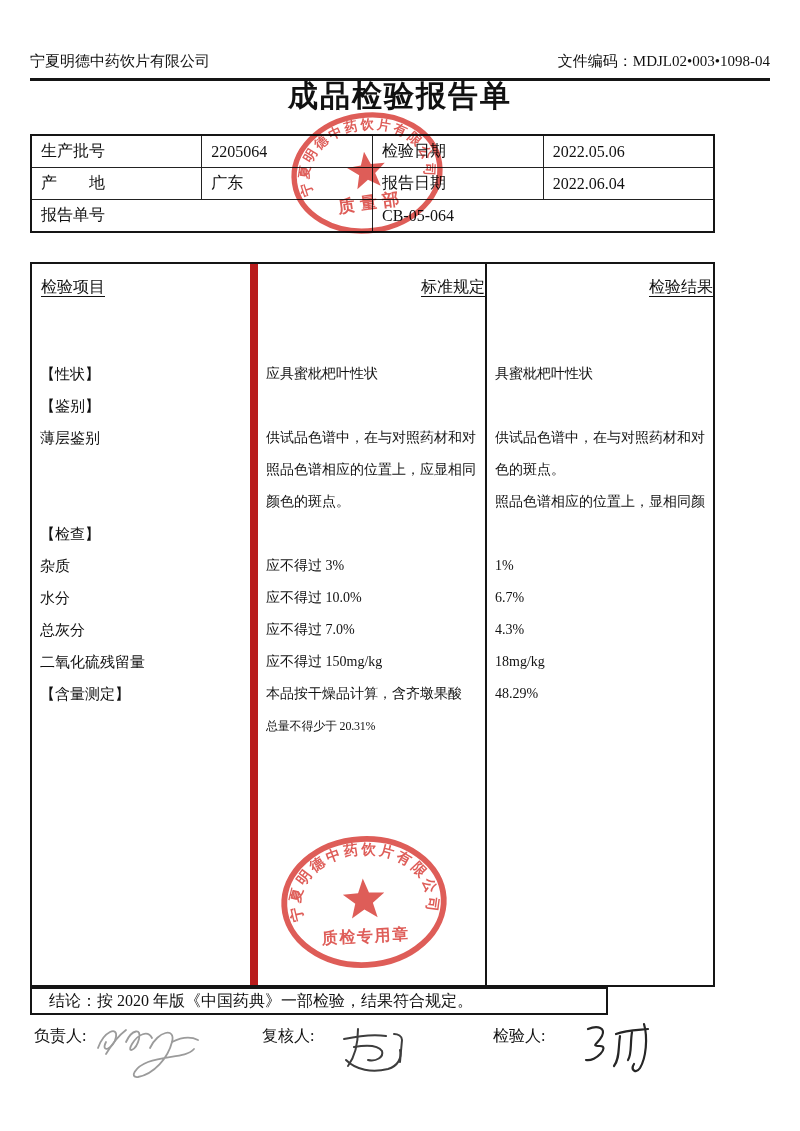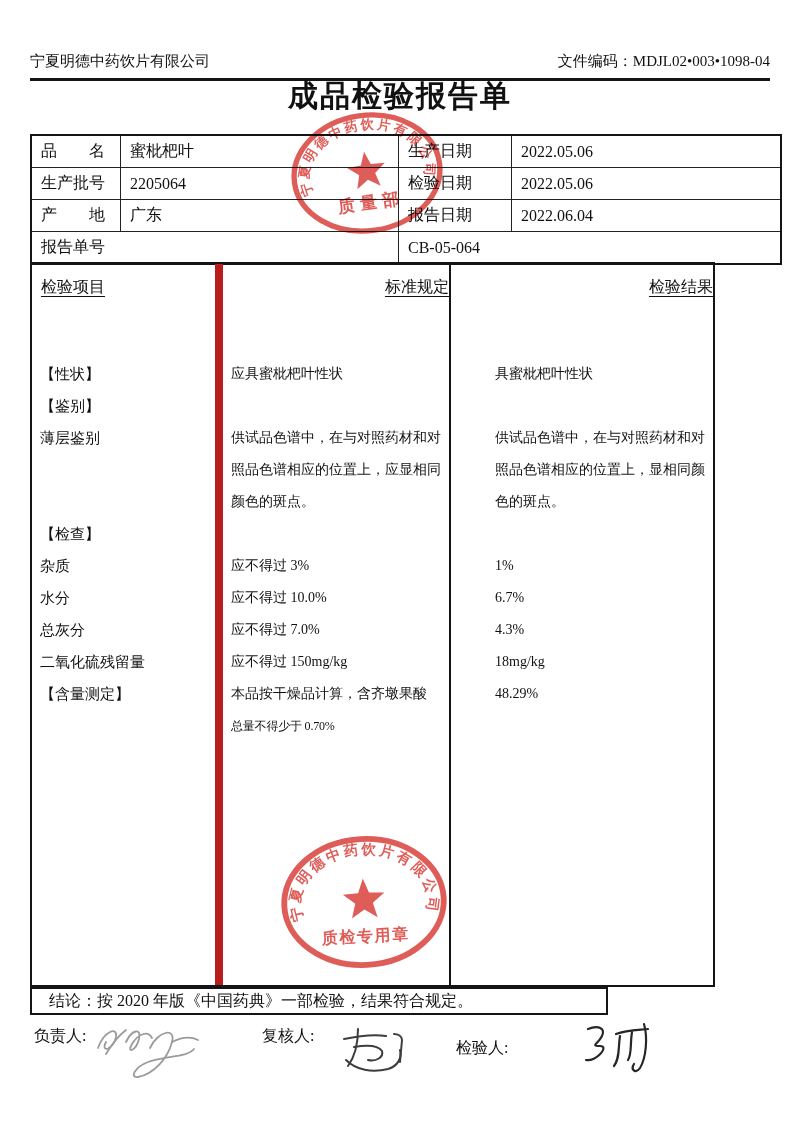--- a/index.html
+++ b/index.html
@@ -23,38 +23,38 @@
   table.info td { border:1px solid #222; height:31px; font-size:16px;
                   padding:0 6px 0 9px; overflow:hidden; white-space:nowrap; }
   td.w1{width:73px;} td.w2{width:262px;} td.w3{width:97px;} td.w4{width:253px;}
 
   
   .main-table { position:absolute; top:262px; left:30px; width:685px; height:725px;
                 border:2px solid #151515; box-sizing:border-box; display:flex; background:transparent; }
   .mcol { box-sizing:border-box; }
   .mcol1 { width:227px; border-right:8px solid #b91c1c; }
   .mcol2 { width:230px; border-right:2px solid #151515; }
-  .mcol3 { flex:1;margin-left:36px; }
+  .mcol3 { flex:1; }
   .mhead { height:62px; box-sizing:border-box; padding-top:13px; font-size:16px; text-align:right; }
   .mcol1 .mhead { text-align:left; padding-left:9px; }
   .mhead span { text-decoration:underline; text-underline-offset:4px; }
   .tline { height:32px; line-height:32px; padding:0 8px; font-size:15px; white-space:nowrap; }
   .mcol2 .tline, .mcol3 .tline { font-size:14px; }
   .mcol2 .mlines .tline:nth-child(13) { font-size:12px; letter-spacing:-0.2px; }
 
   
   .conclusion { position:absolute; top:987px; left:30px; width:578px; height:28px;
                 box-sizing:border-box; border:2px solid #151515; font-size:16px;
                 line-height:24px; padding-left:17px; white-space:nowrap; background:#fff; }
 
   
   .sig-label { position:absolute; font-size:16px; }
   .sig-label.l1 { top:1026px; left:34px; }
   .sig-label.l2 { top:1026px; left:262px; }
-  .sig-label.l3 { top:1026px; left:456px;margin-top:12px; }
+  .sig-label.l3 { top:1026px; left:493px; }
   .sig { position:absolute; }
   .sig svg { display:block; }
   .sig1 { top:1018px; left:92px;  color:var(--sig-light,#9b9b9b); }
   .sig2 { top:1024px; left:336px; color:var(--sig-mid,#3d3d3d); }
   .sig3 { top:1020px; left:578px; color:var(--sig-dark,#262626); }
 
   
   .stamp { position:absolute; mix-blend-mode:multiply; opacity:0.92; color:var(--stamp-red,#dc4f4a); }
   .stamp svg { display:block; width:100%; height:100%; }
   .stamp-top    { left:290px; top:110px; width:154px; height:126px; transform:rotate(-8deg); }
@@ -69,26 +69,20 @@
   <div class="hdr">
     <span>宁夏明德中药饮片有限公司</span>
     <span><span>文件编码：</span><span>MDJL02•003•1098-04</span></span>
   </div>
   <div class="hdr-rule"></div>
 
   <div class="title">成品检验报告单</div>
 
   <table class="info">
     <tbody>
-      <tr>
-        <td class="w1">品　　名</td>
-        <td class="w2">蜜枇杷叶</td>
-        <td class="w3">生产日期</td>
-        <td class="w4">2022.05.06</td>
-      </tr>
       <tr>
         <td>生产批号</td>
         <td>2205064</td>
         <td>检验日期</td>
         <td>2022.05.06</td>
       </tr>
       <tr>
         <td>产　　地</td>
         <td>广东</td>
         <td>报告日期</td>
@@ -129,32 +123,32 @@
           <div class="tline"></div>
           <div class="tline">供试品色谱中，在与对照药材和对</div>
           <div class="tline">照品色谱相应的位置上，应显相同</div>
           <div class="tline">颜色的斑点。</div>
           <div class="tline"></div>
           <div class="tline">应不得过 3%</div>
           <div class="tline">应不得过 10.0%</div>
           <div class="tline">应不得过 7.0%</div>
           <div class="tline">应不得过 150mg/kg</div>
           <div class="tline">本品按干燥品计算，含齐墩果酸</div>
-          <div class="tline">总量不得少于 0.70%</div>
+          <div class="tline">总量不得少于 20.31%</div>
         </div>
     </div>
     <div class="mcol mcol3">
       <div class="mhead"><span>检验结果</span></div>
       <div class="mlines">
           <div class="tline"></div>
           <div class="tline">具蜜枇杷叶性状</div>
           <div class="tline"></div>
           <div class="tline">供试品色谱中，在与对照药材和对</div>
+          <div class="tline">色的斑点。</div>
           <div class="tline">照品色谱相应的位置上，显相同颜</div>
-          <div class="tline">色的斑点。</div>
           <div class="tline"></div>
           <div class="tline">1%</div>
           <div class="tline">6.7%</div>
           <div class="tline">4.3%</div>
           <div class="tline">18mg/kg</div>
           <div class="tline">48.29%</div>
           <div class="tline"></div>
           <div class="tline"></div>
         </div>
     </div>

